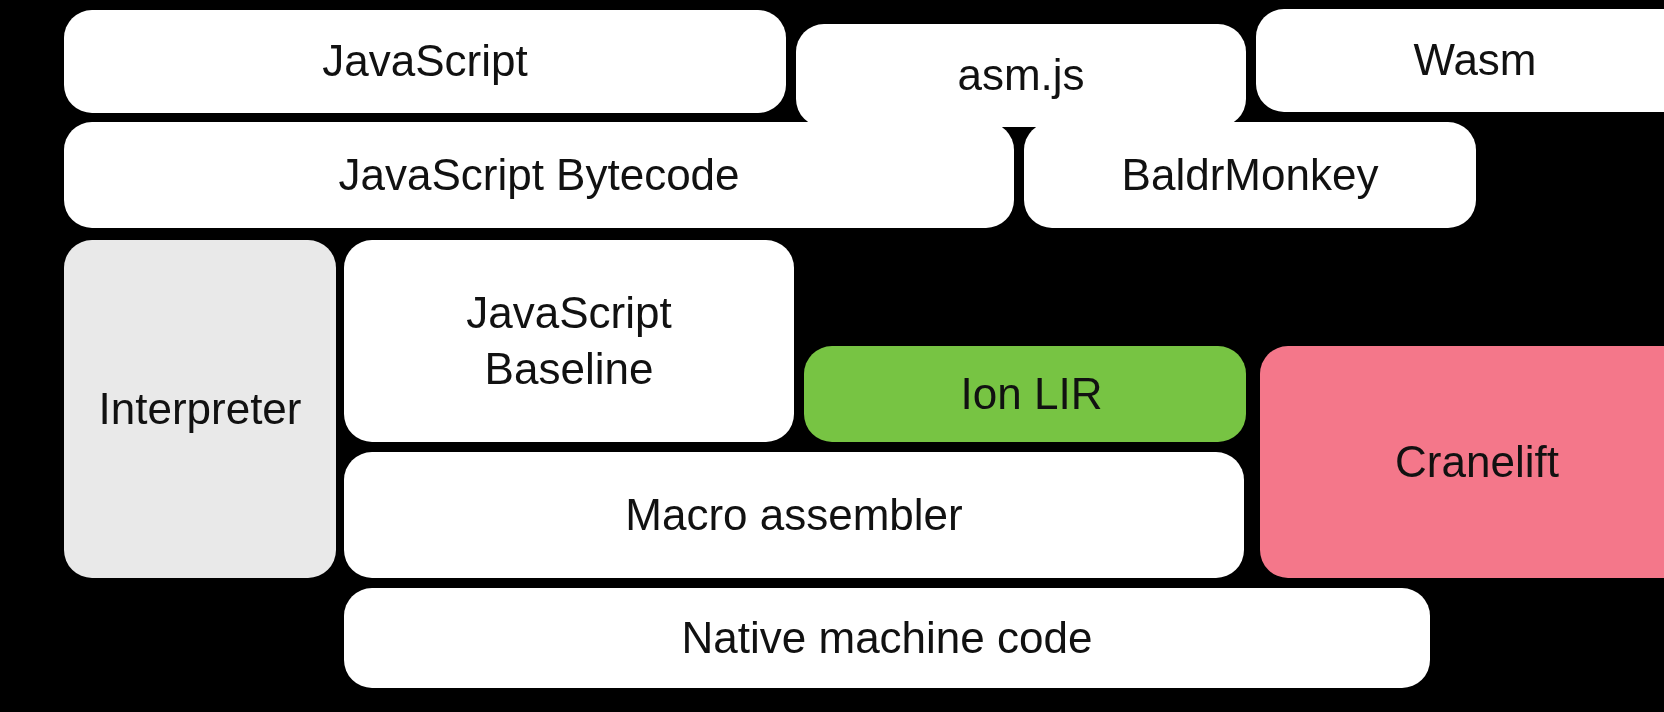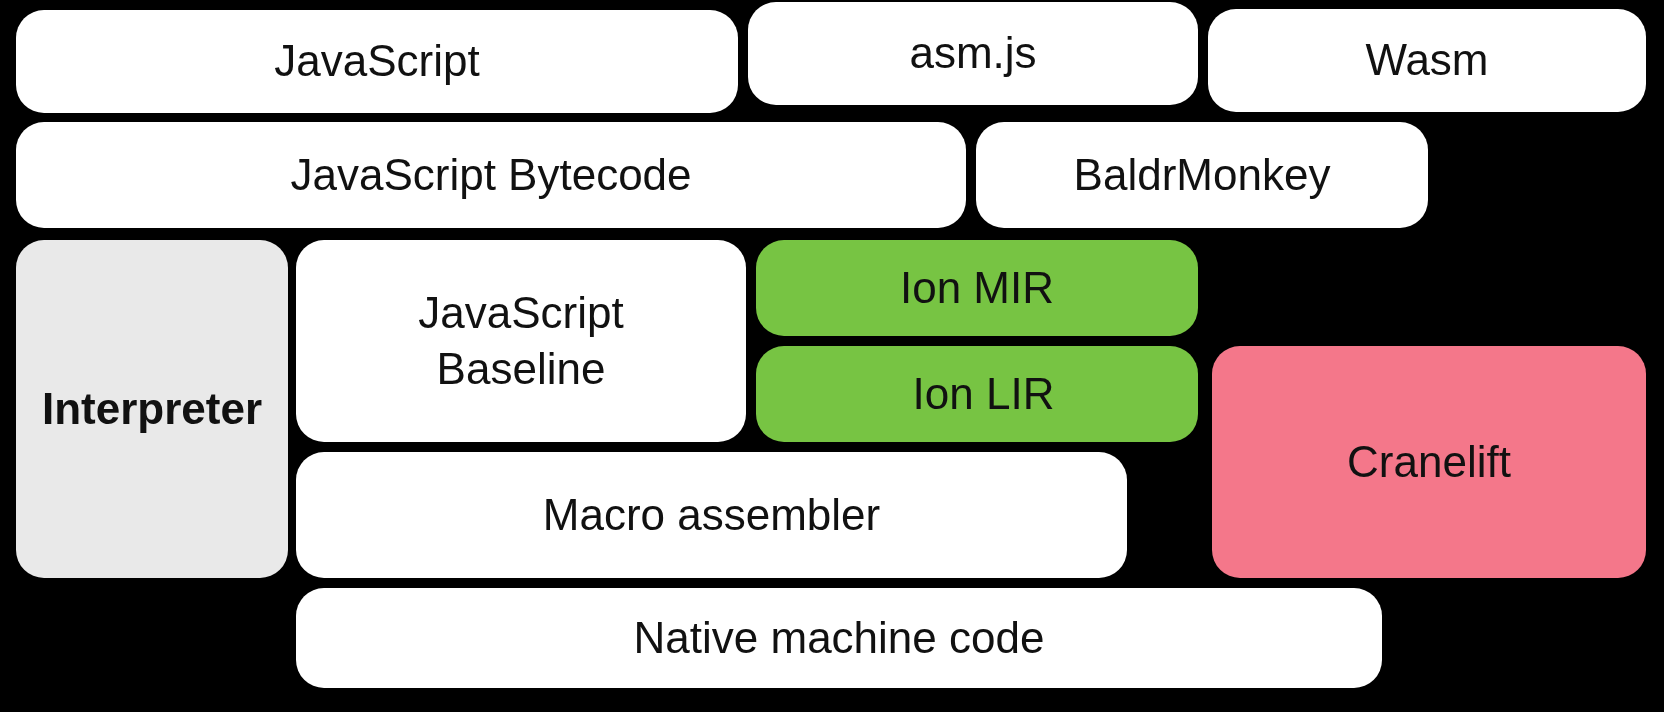--- a/index.html
+++ b/index.html
@@ -21,40 +21,41 @@
     border-radius: 28px;
     background: var(--c-box-white, #ffffff);
     color: var(--c-text, #111111);
     font-size: 44px;
     line-height: 1.28;
     display: flex;
     align-items: center;
     justify-content: center;
     text-align: center;
     white-space: pre-line;
+    margin-left: 48px;
   }
-  .box--gray  { background: var(--c-box-gray,  #e9e9e9); font-weight: bold; }
+  .box--gray  { background: var(--c-box-gray,  #e9e9e9); }
   .box--green { background: var(--c-box-green, #77c443); }
   .box--pink  { background: var(--c-box-pink,  #f4778a); }
 
   
   .b-javascript { left: 16px;   top: 10px;  width: 722px;  height: 103px; }
-  .b-asmjs      { left: 748px;  top: 2px;  width: 450px;  height: 103px; }
+  .b-asmjs      { left: 748px;  top: 24px;  width: 450px;  height: 103px; }
   .b-wasm       { left: 1208px; top: 9px;  width: 438px;  height: 103px; }
 
   .b-bytecode   { left: 16px;   top: 122px; width: 950px;  height: 106px; }
   .b-baldr      { left: 976px;  top: 122px; width: 452px;  height: 106px; }
 
   .b-interp     { left: 16px;   top: 240px; width: 272px;  height: 338px; }
   .b-baseline   { left: 296px;  top: 240px; width: 450px;  height: 202px; }
   .b-mir        { left: 756px;  top: 240px; width: 442px;  height: 96px;  }
   .b-lir        { left: 756px;  top: 346px; width: 442px;  height: 96px; padding-left: 13px;  }
   .b-cranelift  { left: 1212px; top: 346px; width: 434px;  height: 232px; }
 
-  .b-macro      { left: 296px;  top: 452px; width: 831px;  height: 126px; }
+  .b-macro      { left: 296px;  top: 452px; width: 900px;  height: 126px; }
   .b-native     { left: 296px;  top: 588px; width: 1086px; height: 100px; }
 </style>
 </head>
 <body>
 
 <div class="stage">
 
   <div class="box b-javascript">JavaScript</div>
 
   <div class="box b-asmjs">asm.js</div>
@@ -63,21 +64,20 @@
 
   <div class="box b-bytecode">JavaScript Bytecode</div>
 
   <div class="box b-baldr">BaldrMonkey</div>
 
   <div class="box box--gray b-interp">Interpreter</div>
 
   <div class="box b-baseline">JavaScript
 Baseline</div>
 
-  <div class="box box--green b-mir">Ion MIR</div>
 
   <div class="box box--green b-lir">Ion LIR</div>
 
   <div class="box box--pink b-cranelift">Cranelift</div>
 
   <div class="box b-macro">Macro assembler</div>
 
   <div class="box b-native">Native machine code</div>
 
 </div>

